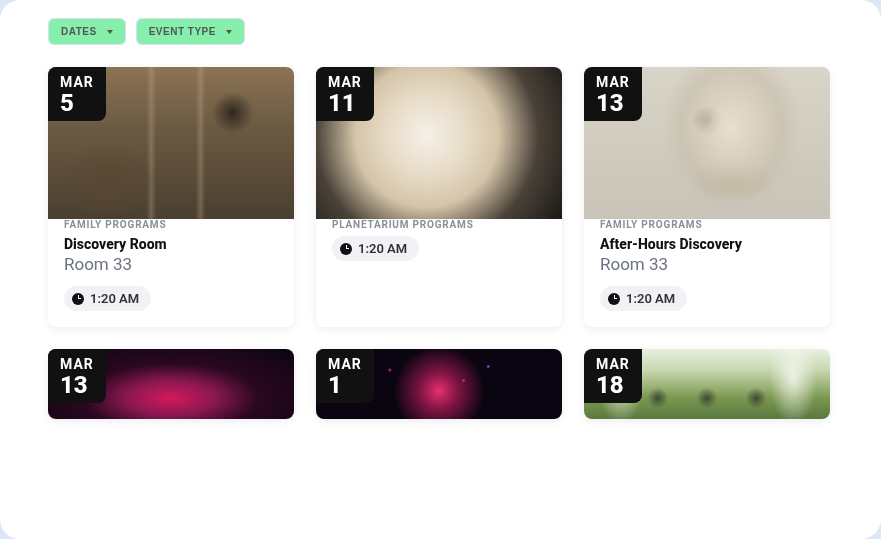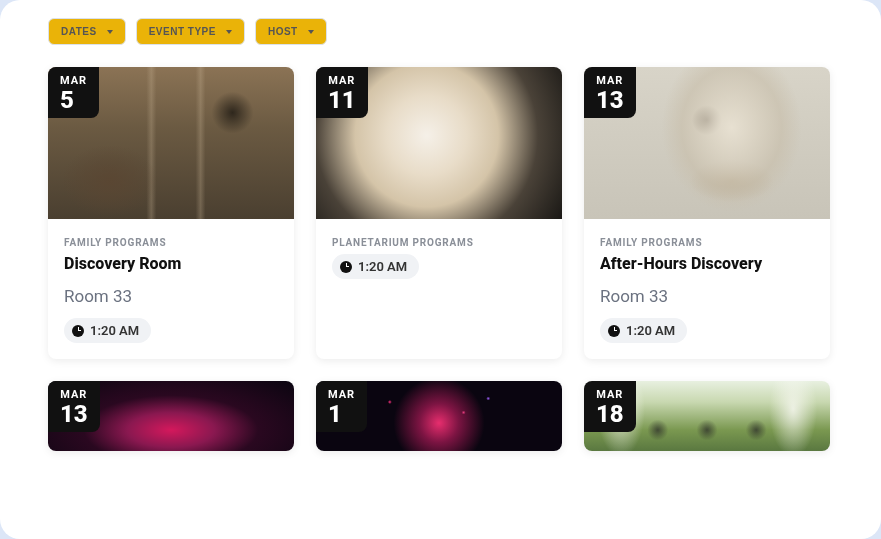--- a/index.html
+++ b/index.html
@@ -38,21 +38,21 @@
     .filters {
       display: flex;
       gap: 10px;
       padding: 18px 0 0 48px;
     }
     
     .filter-btn {
       display: flex;
       align-items: center;
       gap: 10px;
-      background: #eab308;
+      background: #86efac;
       border: 1px solid #dbe1ea;
       border-radius: 6px;
       padding: 7px 12px;
       font-size: 10px;
       font-weight: 600;
       letter-spacing: 0.5px;
       color: #555;
       cursor: pointer;
     }
     
@@ -93,53 +93,53 @@
       top: 0;
       left: 0;
       background: #111;
       color: #fff;
       padding: 8px 12px 6px 12px;
       border-bottom-right-radius: 8px;
       z-index: 2;
     }
     
     .date-badge .month {
-      font-size: 11px;
+      font-size: 14px;
       font-weight: 700;
       letter-spacing: 1px;
       display: block;
       line-height: 1;
       text-align: center;
     }
     
     .date-badge .day {
       font-size: 24px;
       font-weight: 800;
       display: block;
       line-height: 1;
       margin-top: 2px;
     }
     
     .card-body {
-      padding: 18px 16px 16px 16px;
+      padding: 0 16px 16px 16px;
     }
     
     .card-category {
       font-size: 10px;
       font-weight: 700;
       letter-spacing: 0.8px;
       color: #8a8f98;
       margin-bottom: 6px;
     }
     
     .card-title {
-      font-size: 16px;
+      font-size: 14px;
       font-weight: 800;
       color: #111;
-      margin-bottom: 13px;
+      margin-bottom: 2px;
     }
     
     .card-room {
       font-size: 17px;
       color: #6b7280;
       margin-bottom: 12px;
     }
     
     .time-pill {
       display: inline-flex;
@@ -263,24 +263,20 @@
 
   <div class="filters">
     <button class="filter-btn">
       <span>DATES</span>
       <span class="caret"></span>
     </button>
     <button class="filter-btn">
       <span>EVENT TYPE</span>
       <span class="caret"></span>
     </button>
-    <button class="filter-btn">
-      <span>HOST</span>
-      <span class="caret"></span>
-    </button>
   </div>
 
   <div class="cards-grid">
 
     <div class="card">
       <div class="card-image img-museum">
         <div class="date-badge">
           <span class="month">MAR</span>
           <span class="day">5</span>
         </div>

